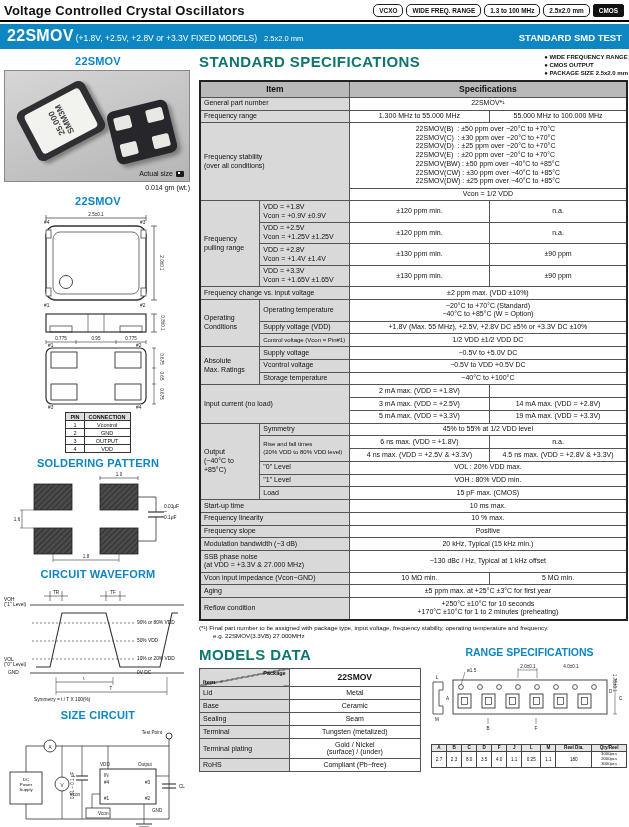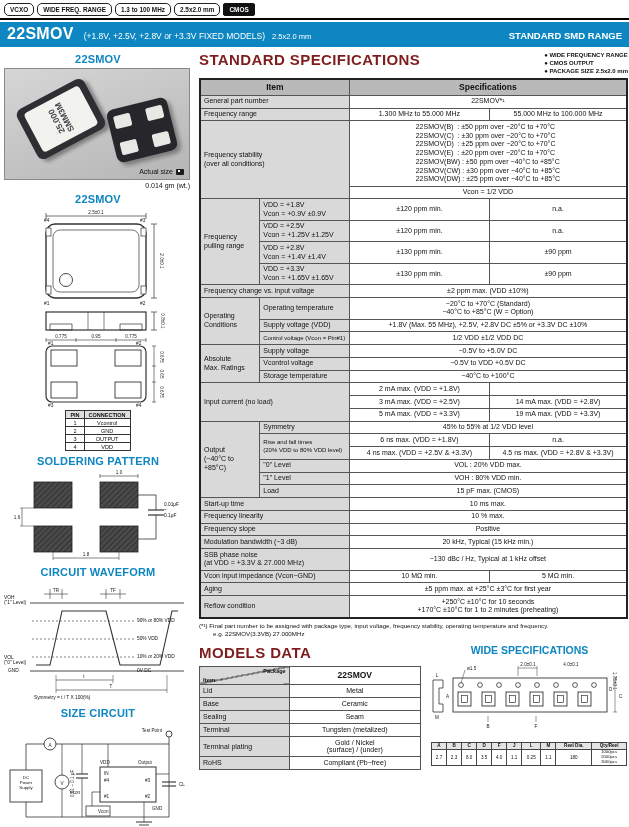--- a/index.html
+++ b/index.html
@@ -14,32 +14,32 @@
   .top-row { display: flex; justify-content: space-between; align-items: center;
              padding: 3px 5px 2px 4px; border-bottom: 2px solid #000; }
   .doc-title { font-size: 13px; font-weight: bold; letter-spacing: 0.2px; }
   .badges { display: flex; gap: 3px; align-items: center; }
   .badge { border: 1.2px solid #222; border-radius: 5px; font-size: 6.4px; font-weight: bold;
            padding: 2px 5px; background: #fff; white-space: nowrap; }
   .badge.dark { background: #111; color: #fff; border-color: #111; border-radius: 2px; }
   .blue-bar { background: #0d86c1; color: #fff; display: flex; align-items: baseline;
               padding: 3px 7px 4px 7px; margin-top: 2px; }
   .model { font-size: 16px; font-weight: bold; letter-spacing: 0.3px; }
-  .model-suffix { font-size: 8.5px; margin-left: 10px; }
+  .model-suffix { font-size: 8.5px; margin-left: 2px; }
   .model-size { font-size: 7.5px; margin-left: 7px; }
   .bar-right { margin-left: auto; font-size: 9.5px; font-weight: bold; }
 
   
   .main { display: flex; gap: 7px; padding: 4px 2px 0 4px; }
   .leftcol { width: 188px; flex: none; }
   .rightcol { width: 429px; flex: none; }
 
   .blue-title { color: #0d86c1; font-weight: bold; text-align: center;
                 font-size: 11px; margin: 4px 0 3px 0; letter-spacing: 0.2px; }
-  .sec-title { color: #7f1d1d; font-weight: bold; font-size: 15px; letter-spacing: 0.4px; }
+  .sec-title { color: #0f766e; font-weight: bold; font-size: 15px; letter-spacing: 0.4px; }
 
   
   .photo { width: 186px; height: 112px; border: 1px solid #888; position: relative;
            background: linear-gradient(160deg, #d6d6d6 0%, #c2c2c2 60%, #b5b5b5 100%); overflow: hidden; }
   .chip1 { position: absolute; left: 18px; top: 22px; width: 76px; height: 56px;
            background: #2e2e33; border-radius: 7px; transform: rotate(-28deg);
            box-shadow: 3px 4px 4px rgba(0,0,0,0.35); display: flex; align-items: center; justify-content: center; }
   .chip1-face { width: 62px; height: 44px; background: #f2f2ee; border-radius: 4px;
                 display: flex; align-items: center; justify-content: center; }
   .chip1-text { transform: rotate(-90deg); font-size: 8.5px; font-weight: bold; color: #44444a;
@@ -100,33 +100,34 @@
 
   .wf-label { position: absolute; font-size: 4.8px; line-height: 1.1; }
   .note { font-size: 4.8px; text-align: center; margin-top: 1px; }
 </style>
 </head>
 <body>
 
 <div class="page">
 
   <div class="top-row">
+    <div class="doc-title">Voltage Controlled Crystal Oscillators</div>
     <div class="badges">
       <span class="badge">VCXO</span>
       <span class="badge">WIDE FREQ.  RANGE</span>
       <span class="badge">1.3 to 100 MHz</span>
       <span class="badge">2.5x2.0 mm</span>
       <span class="badge dark">CMOS</span>
     </div>
   </div>
   <div class="blue-bar">
     <span class="model">22SMOV</span>
     <span class="model-suffix">(+1.8V, +2.5V, +2.8V or +3.3V FIXED MODELS)</span>
     <span class="model-size">2.5x2.0 mm</span>
-    <span class="bar-right">STANDARD SMD RANGE</span>
+    <span class="bar-right">STANDARD SMD TEST</span>
   </div>
 
   <div class="main">
 
     <div class="leftcol">
 
       <div class="blue-title" style="margin-top:2px;">22SMOV</div>
 
       <div class="photo">
         <div class="chip1">
@@ -592,21 +593,21 @@
             </tr>
             <tr>
               <td class="plbl">RoHS</td>
               <td>Compliant (Pb−free)</td>
             </tr>
           </tbody>
             </table>
         </div>
 
         <div class="tape-block">
-          <div class="tape-title">WIDE SPECIFICATIONS</div>
+          <div class="tape-title">RANGE SPECIFICATIONS</div>
           <svg width="196" height="78" viewBox="0 0 196 78">
             <path d="M2,22 L12,22 L12,30 L8,30 L8,46 L12,46 L12,54 L2,54 Z" fill="none" stroke="#333" stroke-width="0.8"></path>
             <text class="dimtxt" x="6" y="19" text-anchor="middle">L</text>
             <text class="dimtxt" x="6" y="61" text-anchor="middle">M</text>
             <text class="dimtxt" x="15" y="40">A</text>
             <rect x="22" y="20" width="154" height="34" fill="none" stroke="#333" stroke-width="0.9"></rect>
             <circle cx="30" cy="27" r="2.4" fill="none" stroke="#333" stroke-width="0.8"></circle>
             <circle cx="49" cy="27" r="2.4" fill="none" stroke="#333" stroke-width="0.8"></circle>
             <circle cx="68" cy="27" r="2.4" fill="none" stroke="#333" stroke-width="0.8"></circle>
             <circle cx="87" cy="27" r="2.4" fill="none" stroke="#333" stroke-width="0.8"></circle>

